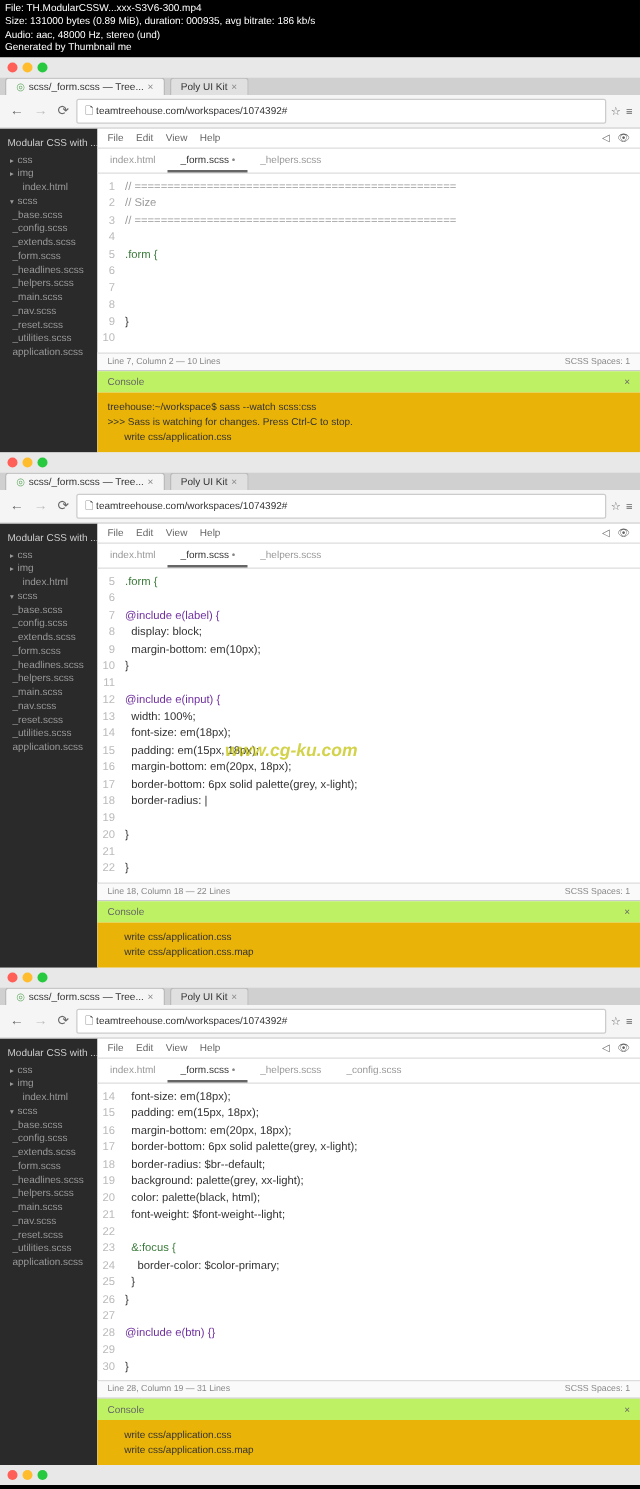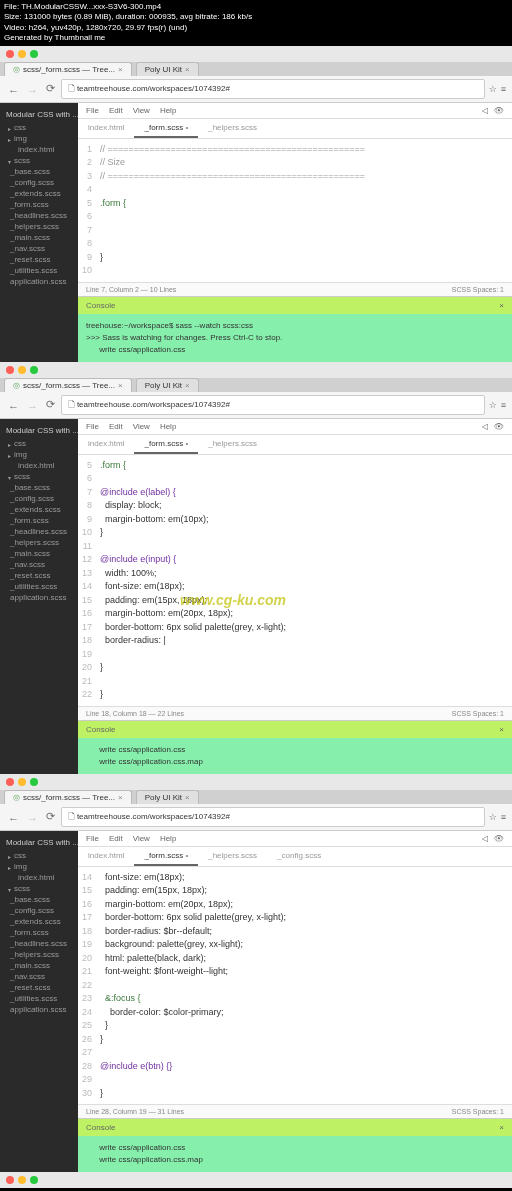--- a/index.html
+++ b/index.html
@@ -37,31 +37,31 @@
 .code-area { display: flex; font-family: Menlo, monospace; font-size: 9px; line-height: 1.5; padding: 4px 0; flex: 1; }
 .gutter { color: #bbb; text-align: right; padding: 0 8px 0 4px; user-select: none; }
 .code-lines { flex: 1; }
 .code-lines pre { font-family: inherit; }
 .c-sel { color: #3a7a3a; }
 .c-kw { color: #7030a0; }
 .c-cm { color: #999; }
 .status-bar { display: flex; justify-content: space-between; padding: 3px 8px; font-size: 7px; color: #888; border-top: 1px solid #ddd; background: #fafafa; }
 .console { border-top: 1px solid #ccc; }
 .console-header { padding: 4px 8px; font-size: 8px; color: #666; background: #bef264; display: flex; justify-content: space-between; }
-.console-body { padding: 6px 8px; font-family: Menlo, monospace; font-size: 8px; color: #333; background: #86efac; line-height: 1.5; }
+.console-body { padding: 6px 8px; font-family: Menlo, monospace; font-size: 8px; color: #333; background: #eab308; line-height: 1.5; }
 .watermark { position: absolute; color: #c0c000; font-size: 14px; font-weight: bold; opacity: 0.7; z-index: 100; font-style: italic; }
 .rel { position: relative; }
 </style>
 </head>
 <body>
 
 <div class="metadata">
   <div>File: TH.ModularCSSW...xxx-S3V6-300.mp4</div>
   <div>Size: 131000 bytes (0.89 MiB), duration: 000935, avg bitrate: 186 kb/s</div>
-  <div>Video: h264, yuv420p, 1280x720, 29.97 fps(r) (und)</div>
+  <div>Audio: aac, 48000 Hz, stereo (und)</div>
   <div>Generated by Thumbnail me</div>
 </div>
 
 <div class="screenshot">
   <div class="traffic-lights">
     <div class="light red"></div>
     <div class="light yellow"></div>
     <div class="light green"></div>
   </div>
   <div class="tabs-bar">
@@ -479,21 +479,21 @@
 29
 30</pre>
           </div>
         <div class="code-lines">
             <pre><span>  font-size: em(18px);</span>
 <span>  padding: em(15px, 18px);</span>
 <span>  margin-bottom: em(20px, 18px);</span>
 <span>  border-bottom: 6px solid palette(grey, x-light);</span>
 <span>  border-radius: $br--default;</span>
 <span>  background: palette(grey, xx-light);</span>
-<span>  html: palette(black, dark);</span>
+<span>  color: palette(black, html);</span>
 <span>  font-weight: $font-weight--light;</span>
 
 <span class="c-sel">  &amp;:focus {</span>
 <span>    border-color: $color-primary;</span>
 <span>  }</span>
 <span>}</span>
 
 <span class="c-kw">@include e(btn) {}</span>
 
 <span>}</span></pre>

